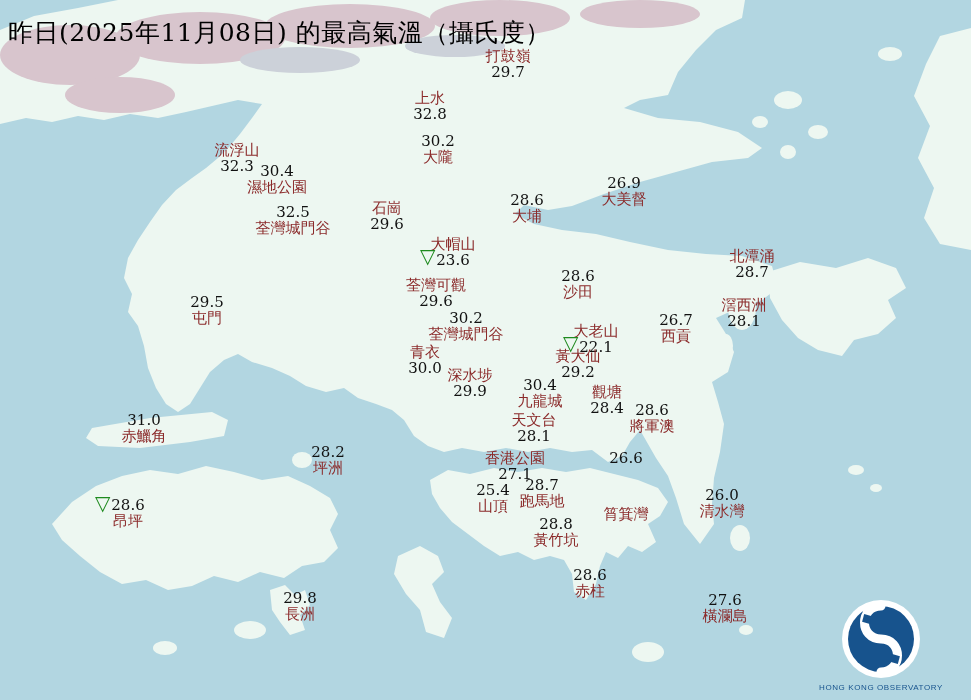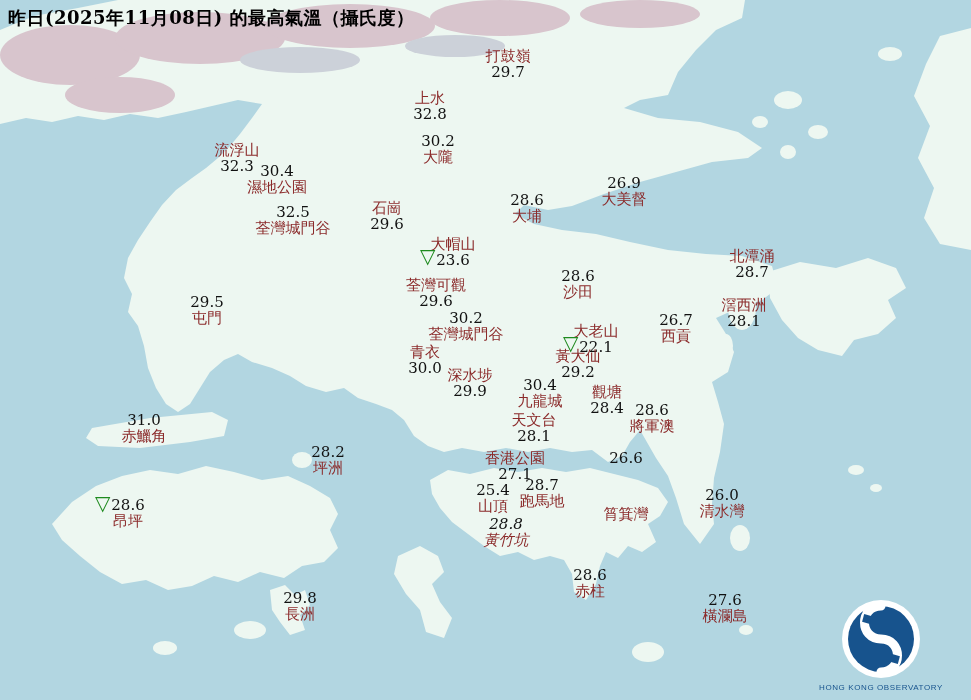--- a/index.html
+++ b/index.html
@@ -15,21 +15,21 @@
     --title_text:#000000;
   }
   *{box-sizing:border-box;margin:0;padding:0;}
   body{background:#ffffff;font-family:"DejaVu Serif","Liberation Serif",serif;}
   .stage{position:relative;width:971px;height:700px;overflow:hidden;background:var(--sea);}
   .stage svg.map{position:absolute;left:0;top:0;}
   .sea{fill:var(--sea);}
   .land{fill:var(--land);}
   .urban{fill:var(--urban_pink);}
   .urban2{fill:var(--urban_gray);}
-  .title{position:absolute;left:8px;top:6px;font-size:18px;font-weight:700;color:var(--title_text);letter-spacing:0.5px;white-space:nowrap;}
+  .title{position:absolute;left:8px;top:16px;font-size:25px;font-weight:400;color:var(--title_text);letter-spacing:0.5px;white-space:nowrap;}
   #station-layer{position:absolute;left:0;top:0;width:100%;height:100%;}
   .station{position:absolute;transform:translateX(-50%);display:flex;flex-direction:column;align-items:center;white-space:nowrap;font-size:15px;line-height:16px;}
   .station .sname{order:0;color:var(--station_name);}
   .station .value{order:1;color:var(--temperature);}
   .station.value-first .sname{order:2;}
   .station.value-first .value{order:0;}
   .station .marker{position:absolute;left:50%;transform:translateX(-33px);top:-4px;font-size:20px;line-height:20px;color:var(--marker_green);font-weight:bold;pointer-events:none;}
   .station:not(.value-first) .marker{top:10px;}
   .logo{position:absolute;right:10px;bottom:8px;width:160px;text-align:center;color:var(--logo_blue);}
   .logo .emblem{display:block;margin:0 auto 4px auto;}
@@ -276,21 +276,21 @@
       <div class="station value-first" style="left: 722px; top: 487px;">
 
     <span class="value">26.0</span>
     <span class="sname">清水灣</span>
   </div>
       <div class="station value-first" style="left: 128px; top: 497px;">
     <span class="marker">▽</span>
     <span class="value">28.6</span>
     <span class="sname">昂坪</span>
   </div>
-      <div class="station value-first" style="left: 506px; top: 516px; font-style: italic;">
+      <div class="station value-first" style="left: 556px; top: 516px;">
 
     <span class="value">28.8</span>
     <span class="sname">黃竹坑</span>
   </div>
       <div class="station value-first" style="left: 590px; top: 567px;">
 
     <span class="value">28.6</span>
     <span class="sname">赤柱</span>
   </div>
       <div class="station value-first" style="left: 300px; top: 590px;">

